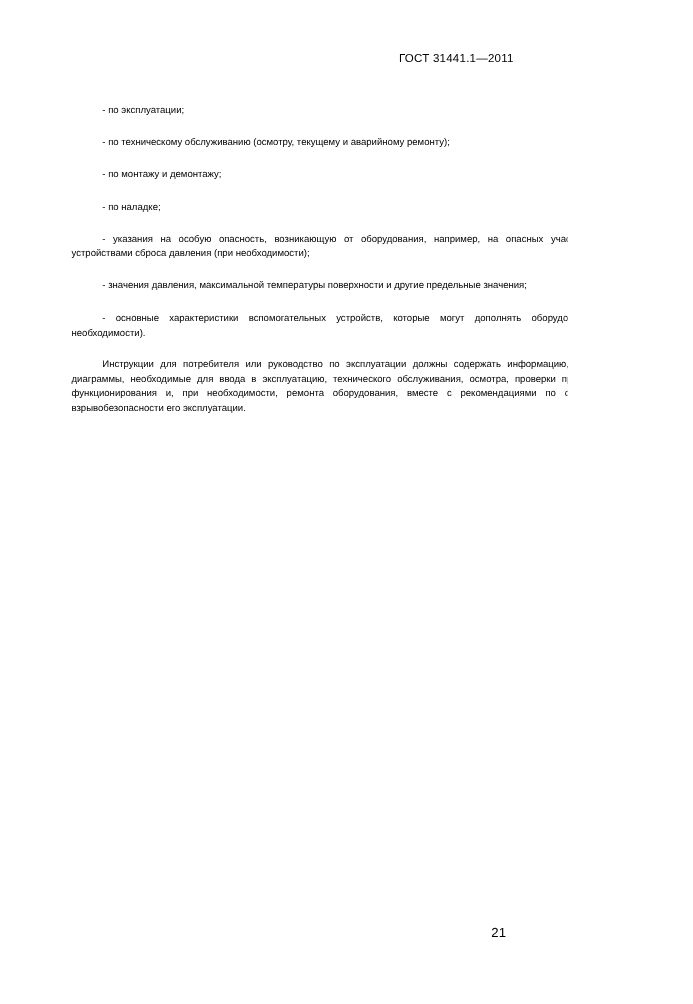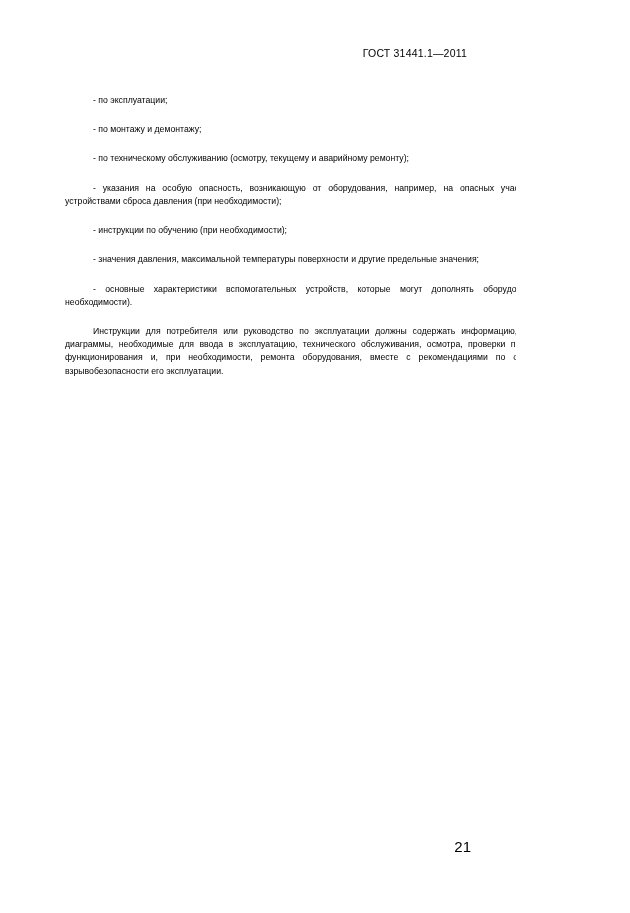--- a/index.html
+++ b/index.html
@@ -49,42 +49,42 @@
   .justify-spread {
     text-align: justify;
     text-align-last: left;
   }
   .spaced {
     letter-spacing: 1.6px;
   }
   .footer {
     position: absolute;
     bottom: 58px;
-    right: 45px;
-    font-size: 15px;
+    right: 56px;
+    font-size: 12px;
   }
 </style>
 </head>
 <body>
 
 <div class="page">
 
   <div class="header">
     <span>ГОСТ 31441.1—2011</span>
   </div>
 
   <div class="content">
 
     <p class="indent">- по эксплуатации;</p>
+    <p class="indent">- по техническому обслуживанию (осмотру, текущему и аварийному ремонту);</p>
     <p class="indent">- по монтажу и демонтажу;</p>
-    <p class="indent">- по техническому обслуживанию (осмотру, текущему и аварийному ремонту);</p>
+    <p class="indent">- по наладке;</p>
 
     <p class="indent justify-spread">- указания на особую опасность, возникающую от оборудования, например, на опасных участках перед устройствами сброса давления (при необходимости);</p>
 
-    <p class="indent">- инструкции по обучению (при необходимости);</p>
 
 
 
     <p class="indent">- значения давления, максимальной температуры поверхности и другие предельные значения;</p>
 
 
     <p class="indent justify-spread">- основные характеристики вспомогательных устройств, которые могут дополнять оборудование (при необходимости).</p>
 
     <p class="indent justify-spread">Инструкции для потребителя или руководство по эксплуатации должны содержать информацию, чертежи и диаграммы, необходимые для ввода в эксплуатацию, технического обслуживания, осмотра, проверки правильности функционирования и, при необходимости, ремонта оборудования, вместе с рекомендациями по обеспечению взрывобезопасности его эксплуатации.</p>
 

